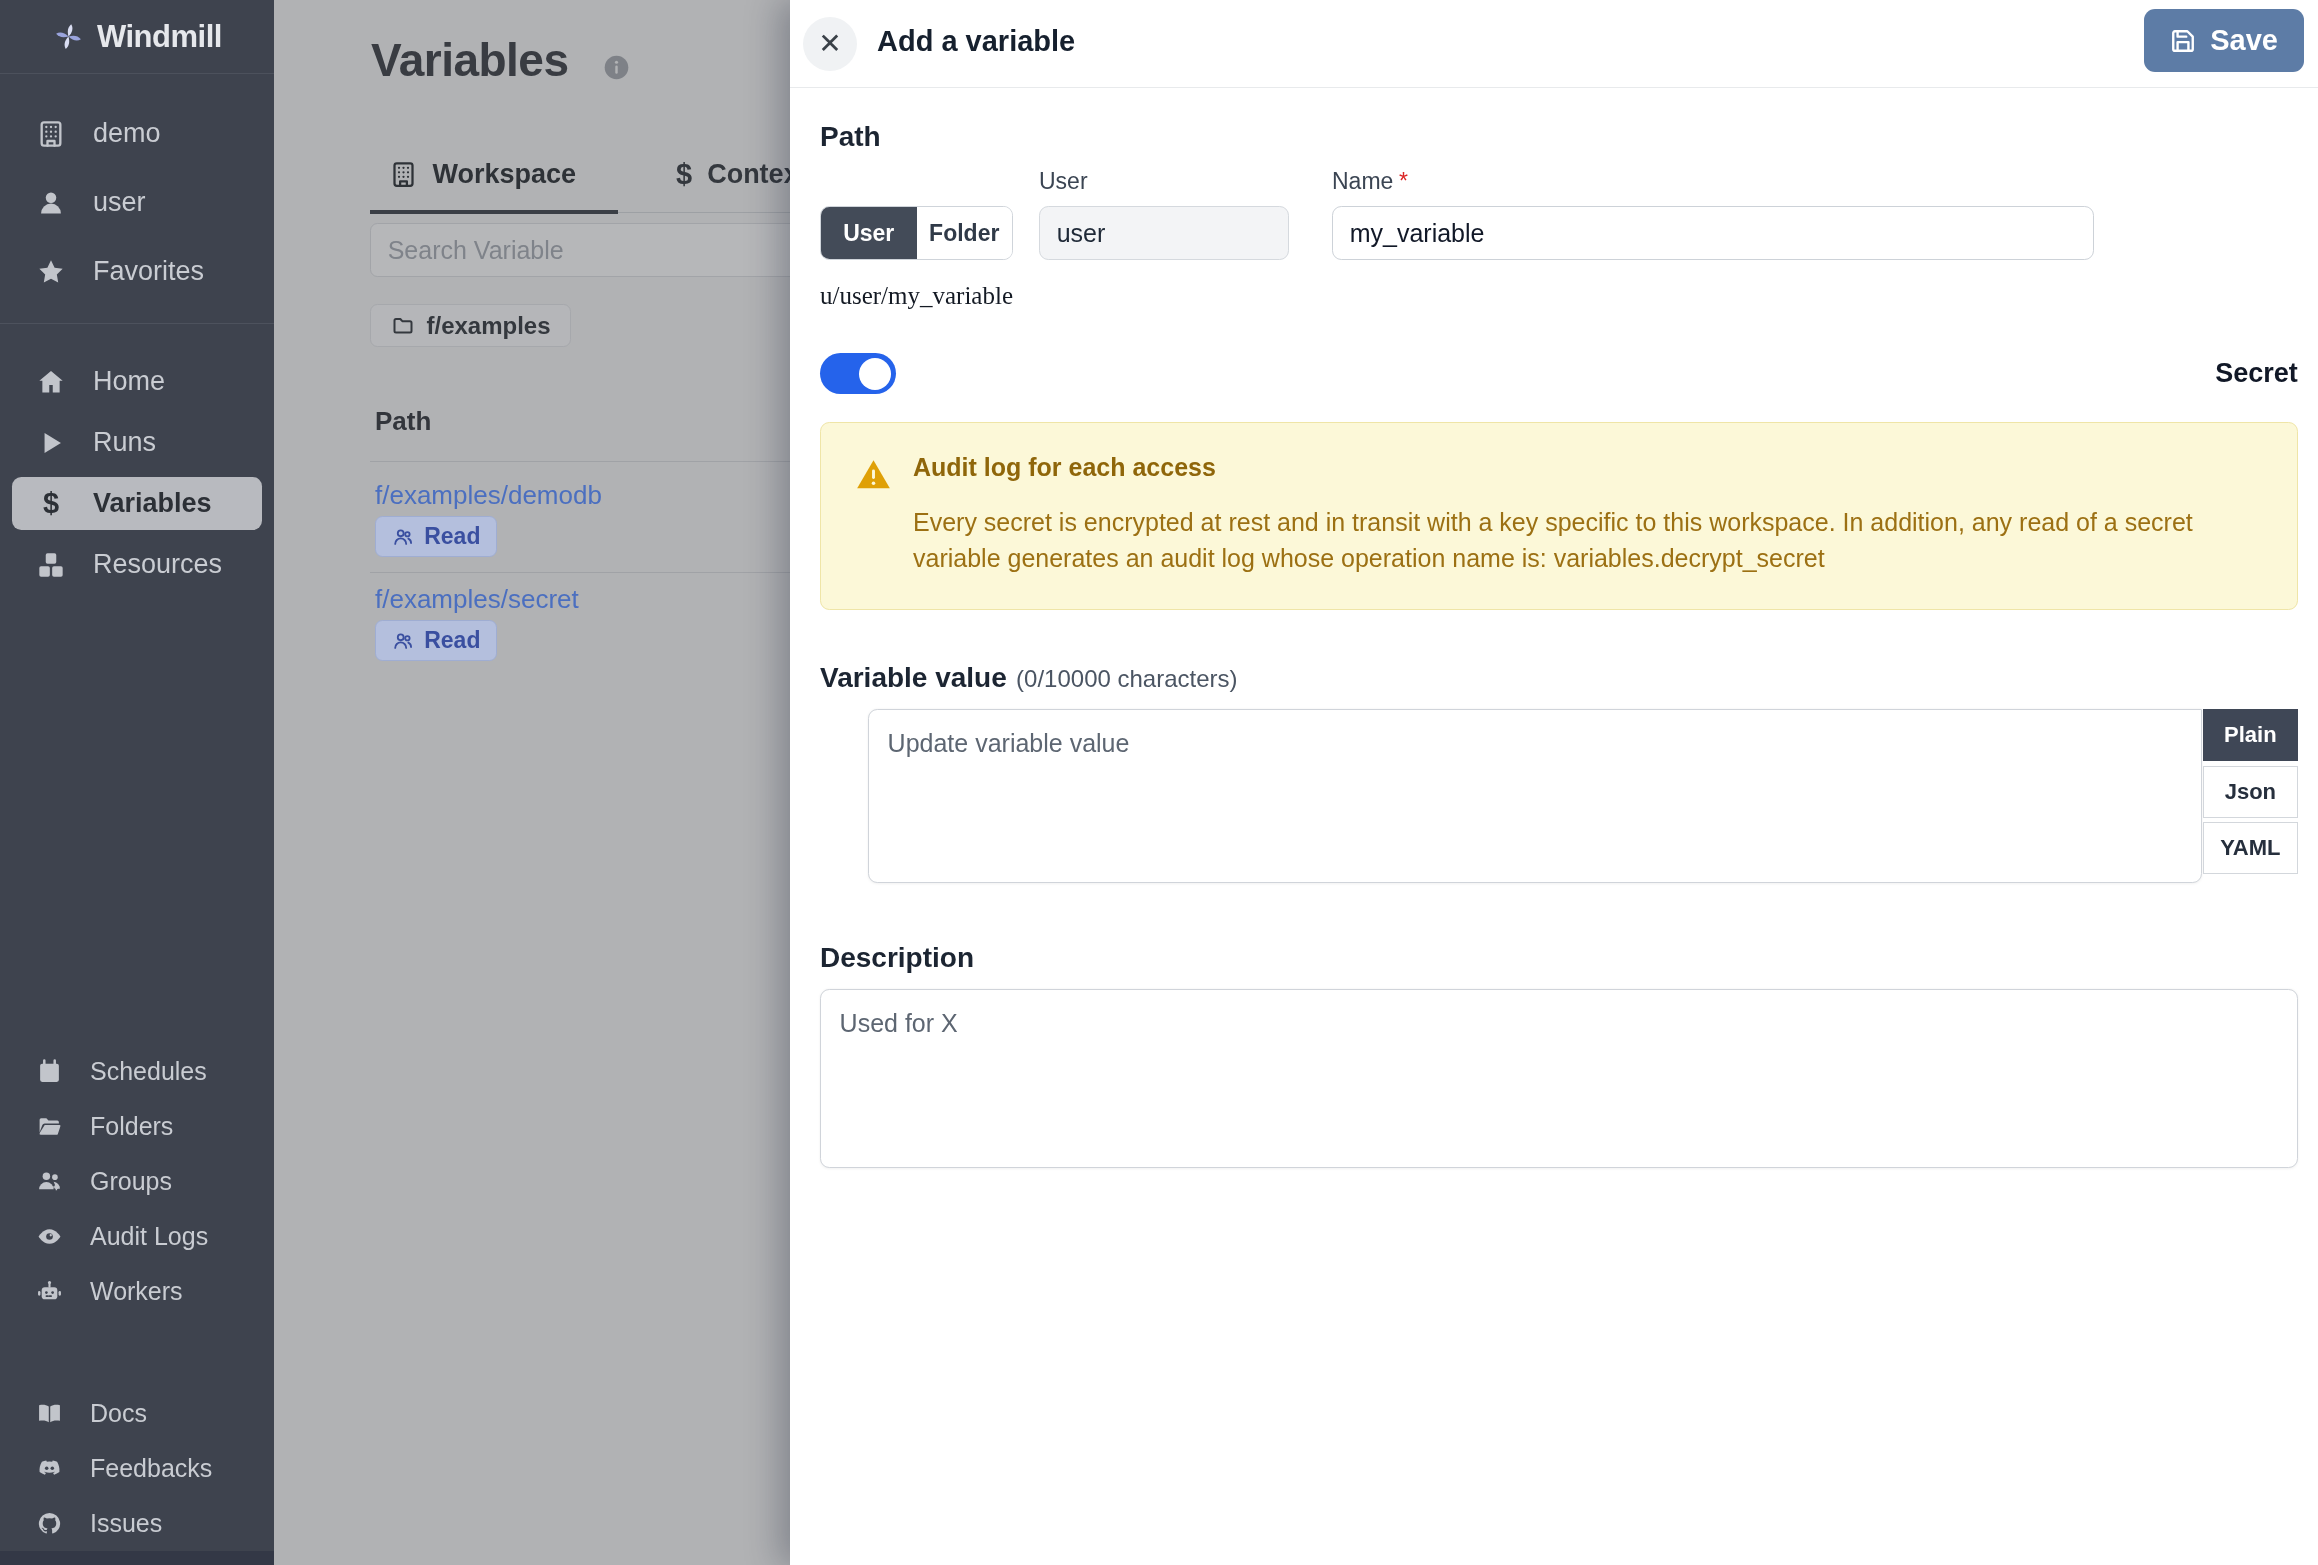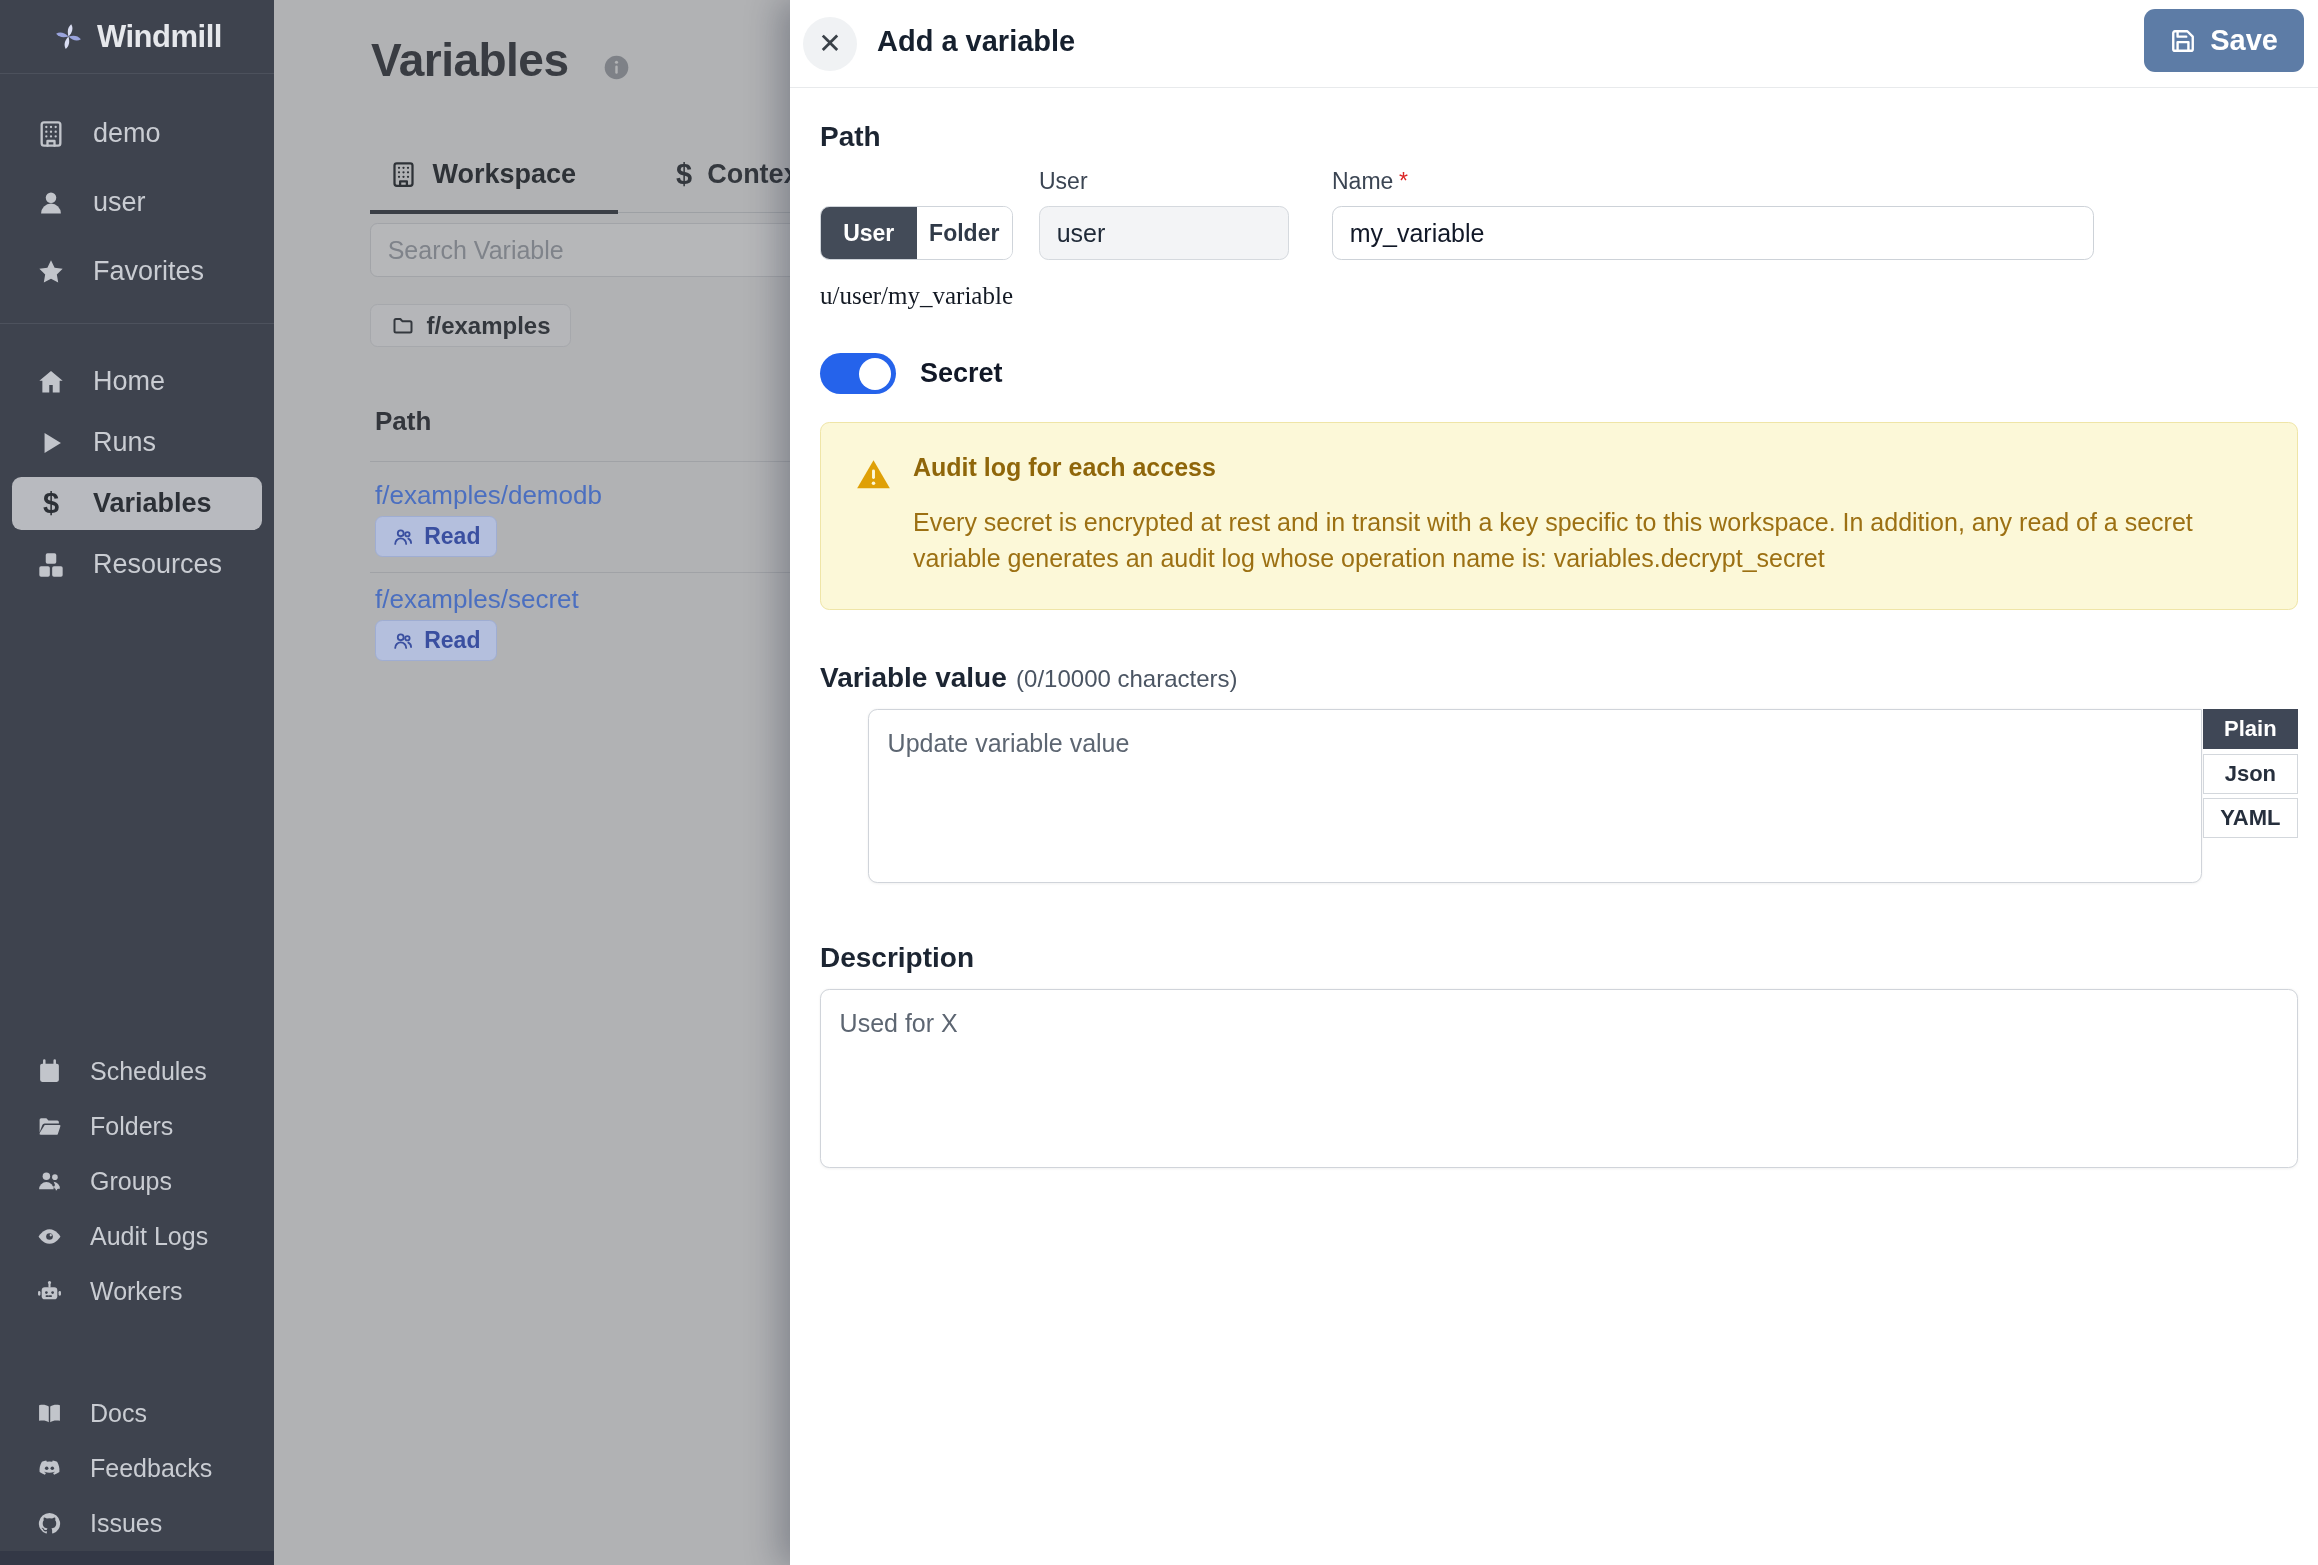--- a/index.html
+++ b/index.html
@@ -100,41 +100,41 @@
   .f-user { margin-left: 26px; }
   .f-name { margin-left: 43px; }
   .field label { font-size: 23px; color: #3b4553; margin-bottom: 11px; }
   .req { color: #dc2626; margin-left: 5.6px; }
   .field input { height: 54px; border-radius: 9.3px; font-size: 25px; padding: 0 16.7px;
     outline: none; font-family: "Liberation Sans", sans-serif; }
   .user-input { width: 250px; background: #f3f4f6; border: 0.9px solid #d5d9de; color: #1f2937; }
   .name-input { width: 762px; background: #fff; border: 0.9px solid #cdd2d8; color: #111827; }
   .path-preview { margin-top: 22px; font-family: Liberation Serif, serif;
     font-size: 25px; font-weight: 500; color: #141a24; }
-  .secret-row { margin-top: 43px; display: flex; align-items: center; gap: 24px; }
+  .secret-row { margin-top: 43px; display: flex; align-items: center; gap: 24px; justify-content: space-between; }
   .switch { width: 76px; height: 41px; border-radius: 20.4px; background: #2563eb;
     position: relative; cursor: pointer; flex: none; border: none; }
   .switch .knob { position: absolute; right: 4.6px; top: 4.6px; width: 32px; height: 32px;
     border-radius: 50%; background: #fff; }
   .secret-label { font-size: 27px; font-weight: 600; color: #111827; }
   .warning-box { margin-top: 28px; width: 1478px; background: #fcf8d8;
     border: 0.9px solid #efe5a7; border-radius: 9.3px; padding: 30px 37px 33px 35px;
     display: flex; gap: 22px; }
   .warn-tri { width: 35px; height: 35px; flex: none; margin-top: 3.7px; }
   .warn-title { font-size: 25px; font-weight: 700; color: #8f660a; margin-bottom: 22px; }
   .warn-text { font-size: 25px; color: #9c7013; line-height: 36px; max-width: 1336px; }
   .value-heading { margin-top: 52px; }
   .counter { font-size: 24px; font-weight: 400; color: #4b5563; margin-left: 9.3px; }
   .editor-row { display: flex; align-items: flex-start; margin-top: 15px; padding-left: 48px; }
   .value-area { width: 1379px; height: 174px; border: 0.9px solid #d0d4da;
     border-radius: 9.3px 0 9.3px 9.3px; padding: 18.6px; font-size: 25px; resize: none;
     outline: none; color: #111827; box-shadow: 0 0.9px 2.8px rgba(0,0,0,0.06);
     font-family: "Liberation Sans", sans-serif; }
   .fmt-tabs { width: 98px; margin-left: 0.9px; display: flex; flex-direction: column; gap: 4.6px; }
-  .fmt { height: 40px; display: flex; align-items: center; justify-content: center;
+  .fmt { height: 52px; display: flex; align-items: center; justify-content: center;
     font-size: 22px; font-weight: 700; cursor: pointer; border: none;
     font-family: "Liberation Sans", sans-serif; }
   .fmt.active { background: #3f4756; color: #ffffff; }
   .fmt.idle { background: #ffffff; color: #262f3d; border: 0.9px solid #d3d7dc; }
   .desc-heading { margin-top: 59px; }
   .desc-area { margin-top: 15px; width: 1478px; height: 179px; border: 0.9px solid #d0d4da;
     border-radius: 9.3px; padding: 18.6px; font-size: 25px; resize: none; outline: none;
     color: #111827; box-shadow: 0 0.9px 2.8px rgba(0,0,0,0.06);
     font-family: "Liberation Sans", sans-serif; }
   textarea::placeholder { color: #5d6672; opacity: 1; }

